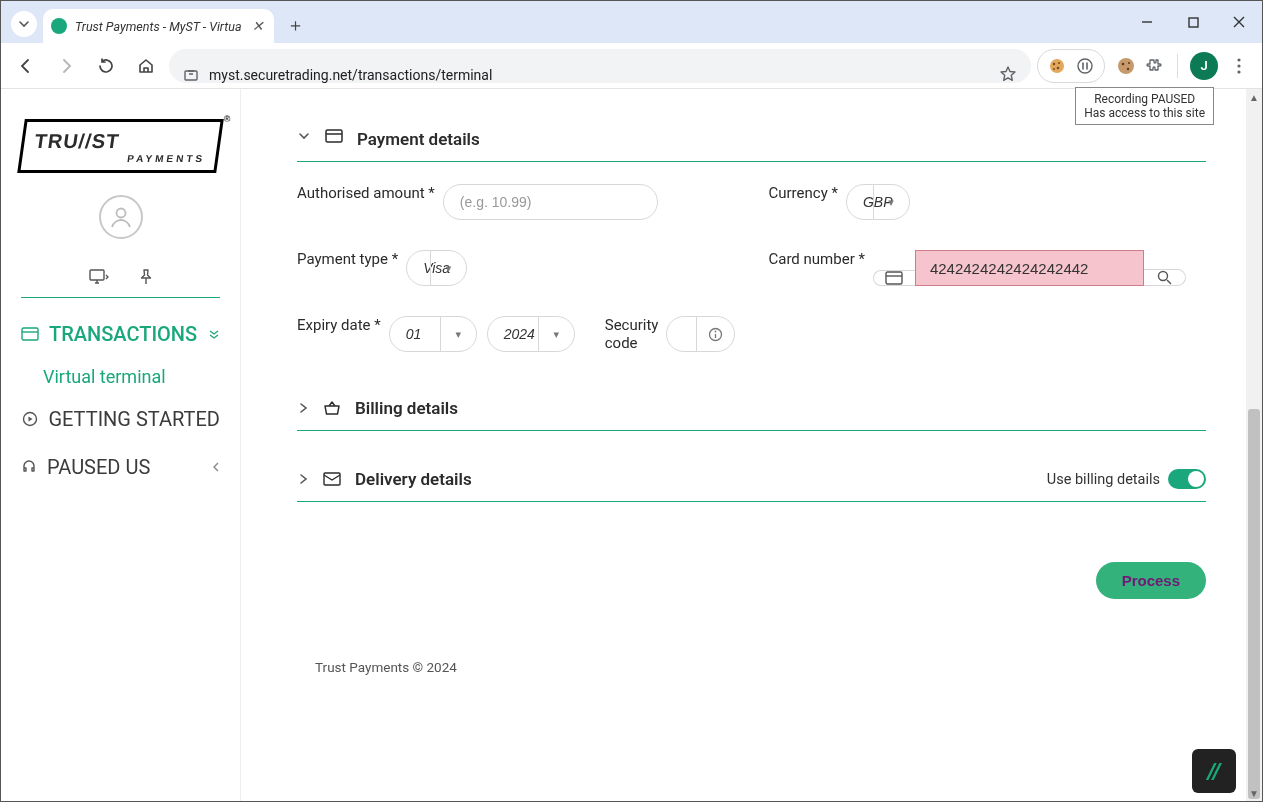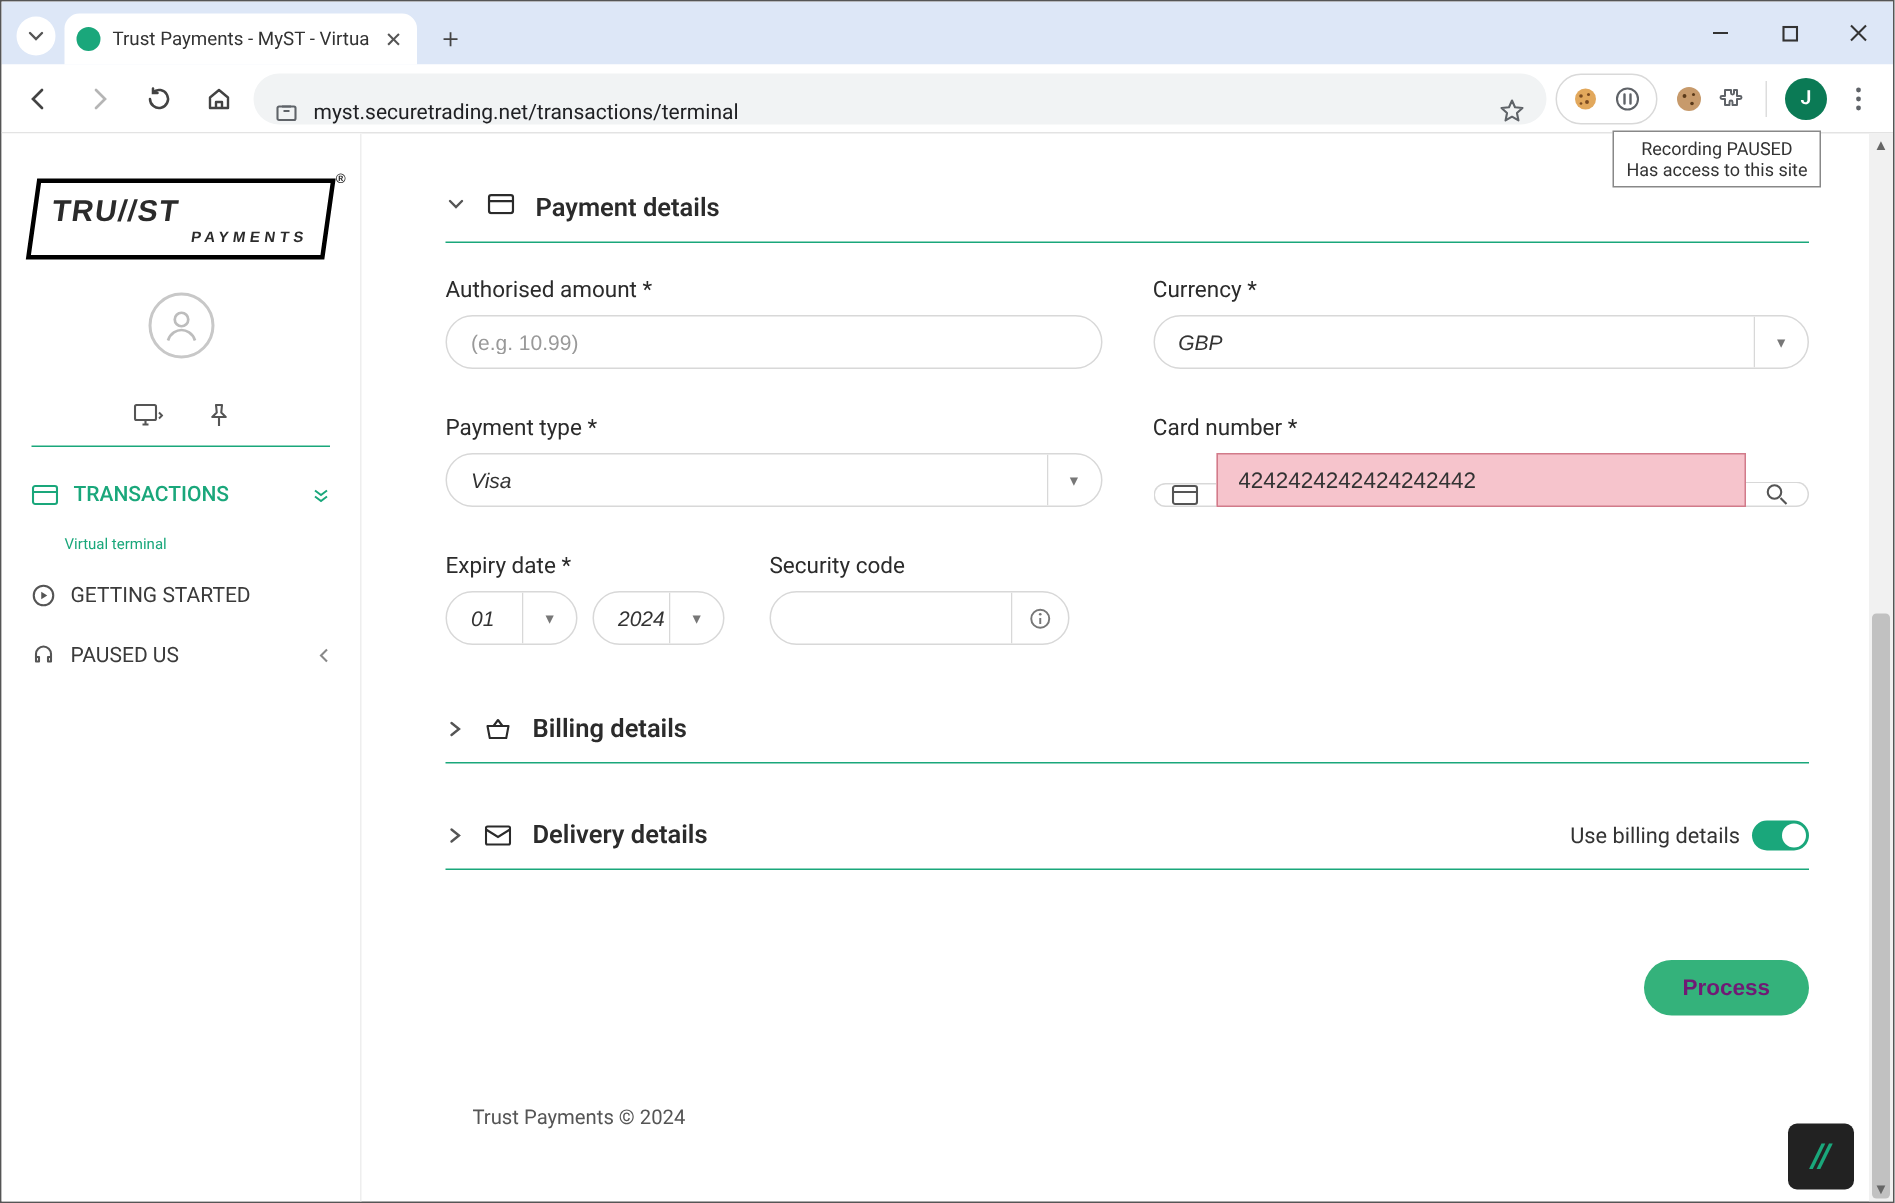--- a/index.html
+++ b/index.html
@@ -34,20 +34,21 @@
     background: #fff;
     border-radius: 10px 10px 0 0;
     height: 34px;
     min-width: 225px;
     display: flex;
     align-items: center;
     padding: 0 8px;
     gap: 8px;
     font-size: 12.5px;
     color: #333;
+    font-style: italic;
   }
   .browser-tab .favicon {
     width: 16px; height: 16px; border-radius: 50%;
     background: #1aa77b;
   }
   .tab-close {
     margin-left: auto;
     width: 16px; height: 16px;
     display:flex;align-items:center;justify-content:center;
     color:#555; font-size: 14px; cursor:pointer;
@@ -151,48 +152,49 @@
   }
   .side-icons-row {
     display:flex; justify-content:center; gap:30px; color:#555;
     padding-bottom: 12px;
   }
   .side-divider {
     height:1px; background:#1aa77b; margin: 0 20px 12px;
   }
   .nav-item {
     display:flex; align-items:center; gap:10px;
-    padding: 12px 20px; color:#3b3b3b; font-size:14px;
+    padding: 12px 20px; color:#3b3b3b; font-size:20px;
     cursor:pointer;
+    justify-content:flex-end;
   }
   .nav-item.active { color:#1aa77b; font-weight:500; }
   .nav-item .right-caret { margin-left:auto; }
   .sub-item {
-    padding: 8px 20px 8px 42px; color:#1aa77b; font-size:10px;
+    padding: 8px 20px 8px 42px; color:#1aa77b; font-size:18px;
     cursor:pointer;
   }
 
   .main {
     flex:1; padding: 40px 56px 20px 56px;
     overflow:hidden;
     position:relative;
   }
   .section-head {
     display:flex; align-items:flex-start; gap:14px;
     color:#2b2b2b; font-size:17px; font-weight:600;
     padding-bottom: 12px;
     cursor:pointer;
   }
   .section-underline { height:1px; background:#1aa77b; margin-bottom: 22px; }
 
   .grid2 {
     display:grid; grid-template-columns: 1fr 1fr; gap: 30px 34px;
     margin-bottom: 20px;
   }
-  .fld { display:flex; flex-direction:column; gap:8px; }
+  .fld { display:flex; flex-direction:row; gap:8px; }
   .lbl { font-size:15px; color:#2b2b2b; }
   .input {
     height:36px; border:1px solid #d8d8d8; border-radius: 18px;
     padding: 0 16px; font-size:14px; color:#333; background:#fff;
     outline:none;
   }
   .input::placeholder{ color:#999; }
   .select-wrap { position:relative; }
   .select-wrap .input { width:100%; text-align:left; cursor:pointer;font-style:italic; }
   .select-caret {

